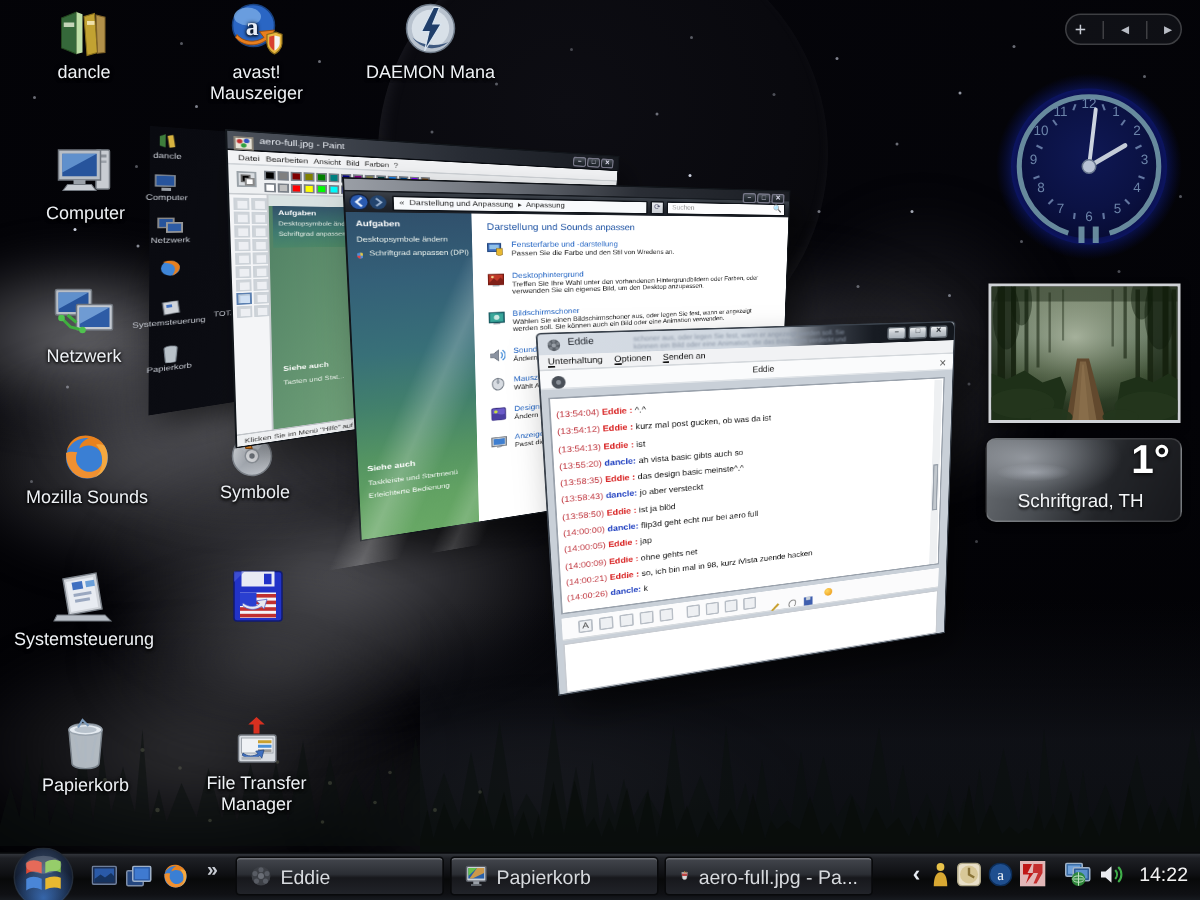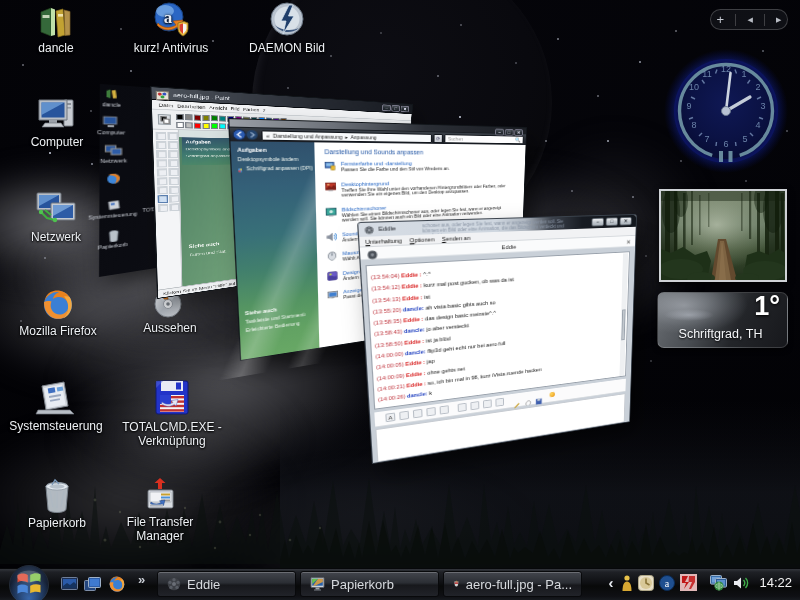--- a/index.html
+++ b/index.html
@@ -203,31 +203,31 @@
 <svg width="38" height="37" viewBox="0 0 38 37">
  <circle cx="17" cy="16" r="14" fill="#2a66c4"></circle>
  <circle cx="17" cy="16" r="14" fill="none" stroke="#17407e"></circle>
  <ellipse cx="13" cy="10" rx="9" ry="6" fill="#7fb0e8" opacity=".75"></ellipse>
  <text x="16" y="22" text-anchor="middle" font-size="17" font-weight="bold" fill="#e8eef8" font-family="Liberation Serif">a</text>
  <path d="M6,22 C10,27 18,28 24,24 L21,20 L31,19 L27,29 L25,26 C18,31 9,29 5,24 Z" fill="#e87f1e" stroke="#9a4c08" stroke-width=".6"></path>
  <path d="M26,22 L32,20.5 L36,22 L36,28 C36,32 32,34.5 31,35 C30,34.5 26,32 26,28 Z" fill="#e8b840" stroke="#8a6a18" stroke-width=".8"></path>
  <path d="M27.5,23.5 L31,22.6 L31,32.8 C30,32.2 27.5,30.2 27.5,27.6 Z" fill="#d84030"></path>
  <path d="M31,22.6 L34.5,23.5 L34.5,27.6 C34.5,30.2 32,32.2 31,32.8 Z" fill="#f4f4f4"></path>
 </svg>
-<div>kurz! Antivirus</div>
+<div>avast! Mauszeiger</div>
       </div>
 <div class="dico" style="left:239px;top:1px">
 <svg width="36" height="37" viewBox="0 0 36 37">
  <circle cx="18" cy="18" r="16" fill="#b8c2ce"></circle>
  <circle cx="18" cy="18" r="16" fill="none" stroke="#6a7684"></circle>
  <circle cx="18" cy="18" r="12.5" fill="#d8e0e8"></circle>
  <path d="M6,24 A16,16 0 0 0 30,27 C24,30 12,30 6,24 Z" fill="#26436e" opacity=".85"></path>
  <path d="M20,4 L12,20 L17,20 L14,33 L25,15 L19.5,15 L24,4 Z" fill="#1f3e6a" stroke="#d8e4f0" stroke-width=".8"></path>
 </svg>
-<div>DAEMON Bild</div>
+<div>DAEMON Mana</div>
       </div>
 <div class="dico" style="left:9px;top:96px">
 <svg width="40" height="36" viewBox="0 0 40 36">
  <rect x="27" y="4" width="9" height="26" rx="1" fill="#c8ccd2" stroke="#7a8088"></rect>
  <rect x="29" y="7" width="5" height="2" fill="#8a9098"></rect>
           <rect x="29" y="11" width="5" height="1.6" fill="#9aa0a8"></rect>
  <path d="M2,4 L30,4 L30,24 L2,24 Z" fill="#b8bec6" stroke="#70767e"></path>
  <rect x="4.5" y="6.5" width="23" height="15" fill="#27549c"></rect>
  <path d="M4.5,6.5 L27.5,6.5 L4.5,19 Z" fill="#6f9fd8" opacity=".8"></path>
  <rect x="12" y="24" width="8" height="3" fill="#9aa0a8"></rect>
@@ -249,39 +249,39 @@
 </svg>
 <div>Netzwerk</div>
       </div>
 <div class="dico" style="left:10px;top:288px">
 <svg width="34" height="33" viewBox="0 0 34 33">
  <circle cx="17" cy="17" r="14" fill="#3a7fd4"></circle>
  <path d="M3.5,13 C6,7 12,3.5 18,4 C14,6 12,8.5 12,11 C16,8 22,8.5 25,12 C28,15.5 28.5,21 26,25.5 C30,21 31.5,14 28.5,9 C25,3 16,0.5 9.5,4 C6,6 4,9.5 3.5,13 Z" fill="#e8821e"></path>
  <path d="M28.5,9 C32,14 31.5,22 27,27 C25.5,28.5 24,29.5 22,30.3 C26.5,26 28,20 26.5,14.5 C25.8,12 24.5,10 23,8.5 C25,8 27,8.2 28.5,9 Z" fill="#f4a83f"></path>
  <path d="M3,14 C3,20 5,25 9.5,28.5 C13,31 18,31.5 22,30 C25,28 26.8,25 27,21 C25,26 19,28 14.5,25.5 C10,23 8.5,18 10.5,13.5 C7.5,12.8 5,13 3,14 Z" fill="#f09030"></path>
 </svg>
-<div>Mozilla Firefox</div>
+<div>Mozilla Sounds</div>
       </div>
 <div class="dico" style="left:122px;top:286px">
 <svg width="34" height="32" viewBox="0 0 34 32">
  <defs>
             <linearGradient id="cdg" x1="0" y1="0" x2="1" y2="1">
               <stop offset="0" stop-color="#e8eaee"></stop>
               <stop offset=".5" stop-color="#b0b6be"></stop>
               <stop offset="1" stop-color="#d8dce2"></stop>
             </linearGradient>
           </defs>
  <circle cx="15" cy="18" r="13" fill="url(#cdg)"></circle>
  <circle cx="15" cy="18" r="13" fill="none" stroke="#80868e"></circle>
  <path d="M4,10 A13,13 0 0 1 24,8 L19,14 A6,6 0 0 0 10,15 Z" fill="#cdd4dc" opacity=".8"></path>
  <circle cx="15" cy="18" r="4.5" fill="#eef0f4" stroke="#9aa0a8"></circle>
  <circle cx="15" cy="18" r="1.8" fill="#787e86"></circle>
  <path d="M11,13 C8,5.5 14,0.5 23,0.8 L22,-2 L32,1.5 L24.5,7.5 L24,4.2 C17,4 13.5,7.5 15,13 Z" fill="#ef8a1e" stroke="#8f4c10" stroke-width=".8"></path>
 </svg>
-<div>Aussehen</div>
+<div>Symbole</div>
       </div>
 <div class="dico" style="left:8px;top:380px">
 <svg width="44" height="36" viewBox="0 0 44 36">
  <path d="M8,6 L30,2 L34,26 L12,30 Z" fill="#d0d4da" stroke="#7a8088"></path>
  <path d="M10,8 L28,4.6 L31.5,24.6 L13.5,28 Z" fill="#e8ecf2"></path>
  <rect x="14" y="8" width="7" height="5" fill="#3f6fc0" transform="rotate(-10 17 10)"></rect>
  <rect x="23" y="7" width="6" height="4" fill="#6a9fd8" transform="rotate(-10 26 9)"></rect>
  <rect x="15" y="15" width="12" height="2" fill="#9aa8c0" transform="rotate(-10 21 16)"></rect>
  <rect x="16" y="19" width="10" height="2" fill="#9aa8c0" transform="rotate(-10 21 20)"></rect>
  <path d="M4,30 L36,30 L40,34 L2,34 Z" fill="#b8bec6" stroke="#70767e" stroke-width=".7"></path>
@@ -297,33 +297,32 @@
  <g fill="#c03030">
             <rect x="7" y="17" width="24" height="2.4"></rect>
             <rect x="7" y="21.4" width="24" height="2.4"></rect>
             <rect x="7" y="25.8" width="24" height="2.4"></rect>
             <rect x="7" y="30.2" width="24" height="2.4"></rect>
           </g>
  <rect x="7" y="16" width="11" height="9" fill="#2a3fd0"></rect>
  <path d="M9,23 C13,26 17,26 20,23.5 L18,21.5 L25,20.5 L23,27 L21.5,25.2 C17,28.5 11.5,27.5 8.5,24.5 Z" fill="#e8e8f0" stroke="#5060c8" stroke-width=".5"></path>
  <path d="M3,2 L10,2 L3,9 Z" fill="#4f5fd8" opacity=".6"></path>
 </svg>
-<div>TOTALCMD.EXE -<br>Verknüpfung</div>
       </div>
 <div class="dico" style="left:9px;top:477px">
 <svg width="34" height="36" viewBox="0 0 34 36">
  <path d="M6,10 C6,7 10,5.5 17,5.5 C24,5.5 28,7 28,10 L26,32 C26,34 22,35.5 17,35.5 C12,35.5 8,34 8,32 Z" fill="#cdd6de" opacity=".85" stroke="#8a949e"></path>
  <ellipse cx="17" cy="9.5" rx="11" ry="3.6" fill="#e4eaf0" stroke="#9aa4ae"></ellipse>
  <ellipse cx="17" cy="9.5" rx="7.5" ry="2.2" fill="#b8c2cc"></ellipse>
  <path d="M10,14 L13,30 M17,14.5 L17,31 M24,14 L21,30" stroke="#aeb8c2" stroke-width="1.6" opacity=".8"></path>
  <path d="M12,8 L15,3 L19,7" stroke="#7a98b8" stroke-width="1.4" fill="none"></path>
 </svg>
 <div>Papierkorb</div>
       </div>
-<div class="dico" style="left:112px;top:478px">
+<div class="dico" style="left:123px;top:478px">
 <svg width="36" height="34" viewBox="0 0 36 34">
  <path d="M16,10 L20,10 L20,4 L23.5,4 L18,-1 L12.5,4 L16,4 Z" fill="#d83020" transform="translate(0,1)"></path>
  <rect x="6" y="12" width="25" height="18" rx="1.5" fill="#d8dce2" stroke="#70767e"></rect>
  <rect x="8" y="14" width="21" height="10" fill="#f0f2f5" stroke="#9aa0a8" stroke-width=".6"></rect>
  <g>
             <rect x="19" y="15.5" width="9" height="2" fill="#c8a030"></rect>
             <rect x="19" y="18.5" width="9" height="2" fill="#4a90d8"></rect>
             <rect x="19" y="21.5" width="9" height="2" fill="#9a9a9a"></rect>
           </g>
  <path d="M9,24 C12,26.5 16,26.5 19,24.5 L17.5,22.8 L23,22 L21.5,27.5 L20.2,25.8 C16.5,28.5 11.5,28 8.5,25.5 Z" fill="#3f6fc0" stroke="#24477e" stroke-width=".5"></path>

